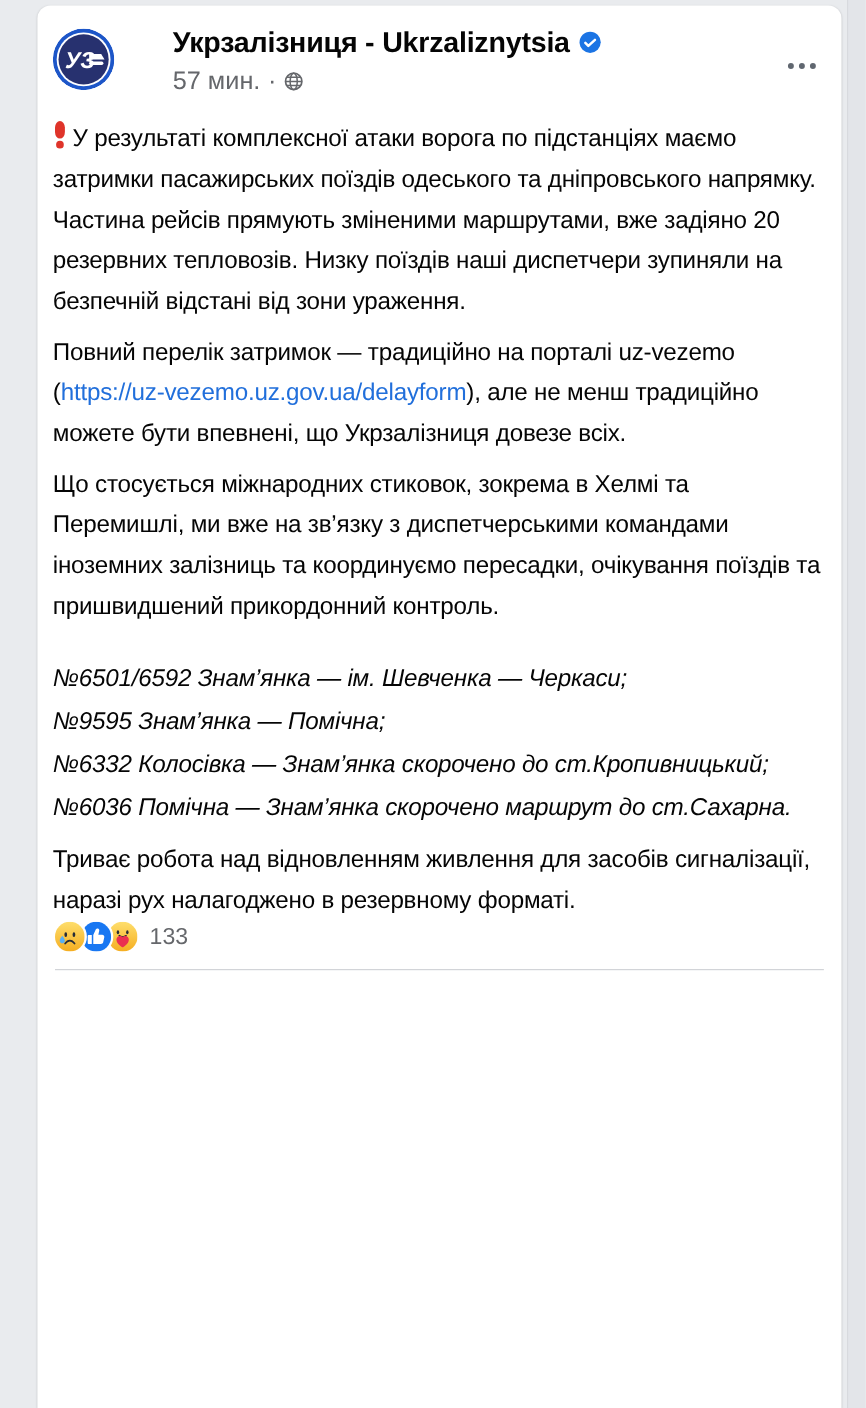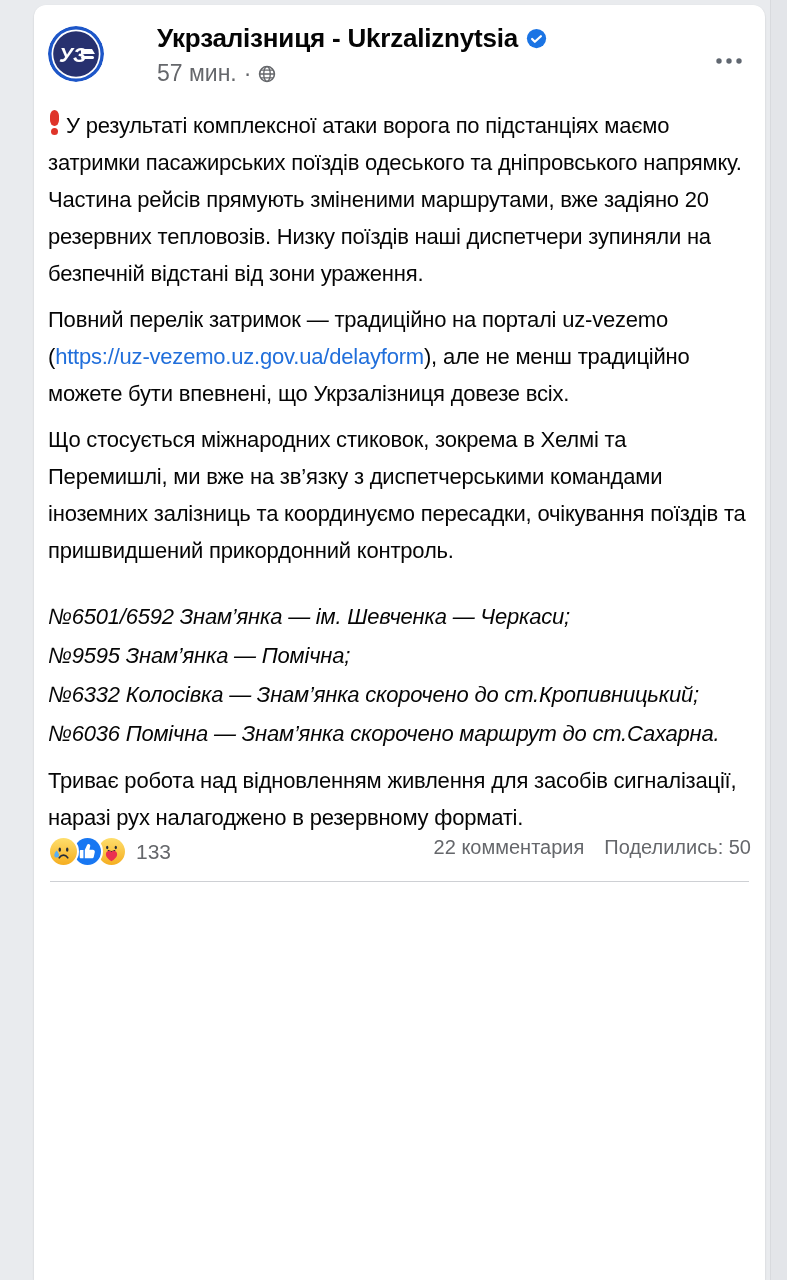--- a/index.html
+++ b/index.html
@@ -146,22 +146,18 @@
                 <circle cx="12" cy="12" r="12" fill="url(#cg)"></circle>
                 <ellipse cx="8.2" cy="8.4" rx="1" ry="1.6" fill="#262c38"></ellipse>
                 <ellipse cx="15.8" cy="8.4" rx="1" ry="1.6" fill="#262c38"></ellipse>
                 <path d="M9.2 11.2c.9.7 1.9 1 2.8 1s1.9-.3 2.8-1" stroke="#262c38" stroke-width="1.2" fill="none" stroke-linecap="round"></path>
                 <path d="M12 20.6c-.4 0-5-2.7-5-6.1 0-1.9 1.3-3.1 3-3.1.8 0 1.6.4 2 1.1.4-.7 1.2-1.1 2-1.1 1.7 0 3 1.2 3 3.1 0 3.4-4.6 6.1-5 6.1z" fill="#ea3050"></path>
               </svg>
             </span>
           </span>
         <span class="reaction-count">133</span>
       </div>
-      <div class="footer-right">
-        <span>22 комментария</span>
-        <span>Поделились: 50</span>
-      </div>
     </div>
 
     <div class="divider"></div>
   </div>
 </div>
 <div class="scroll-track"></div>
 
 </body></html>

